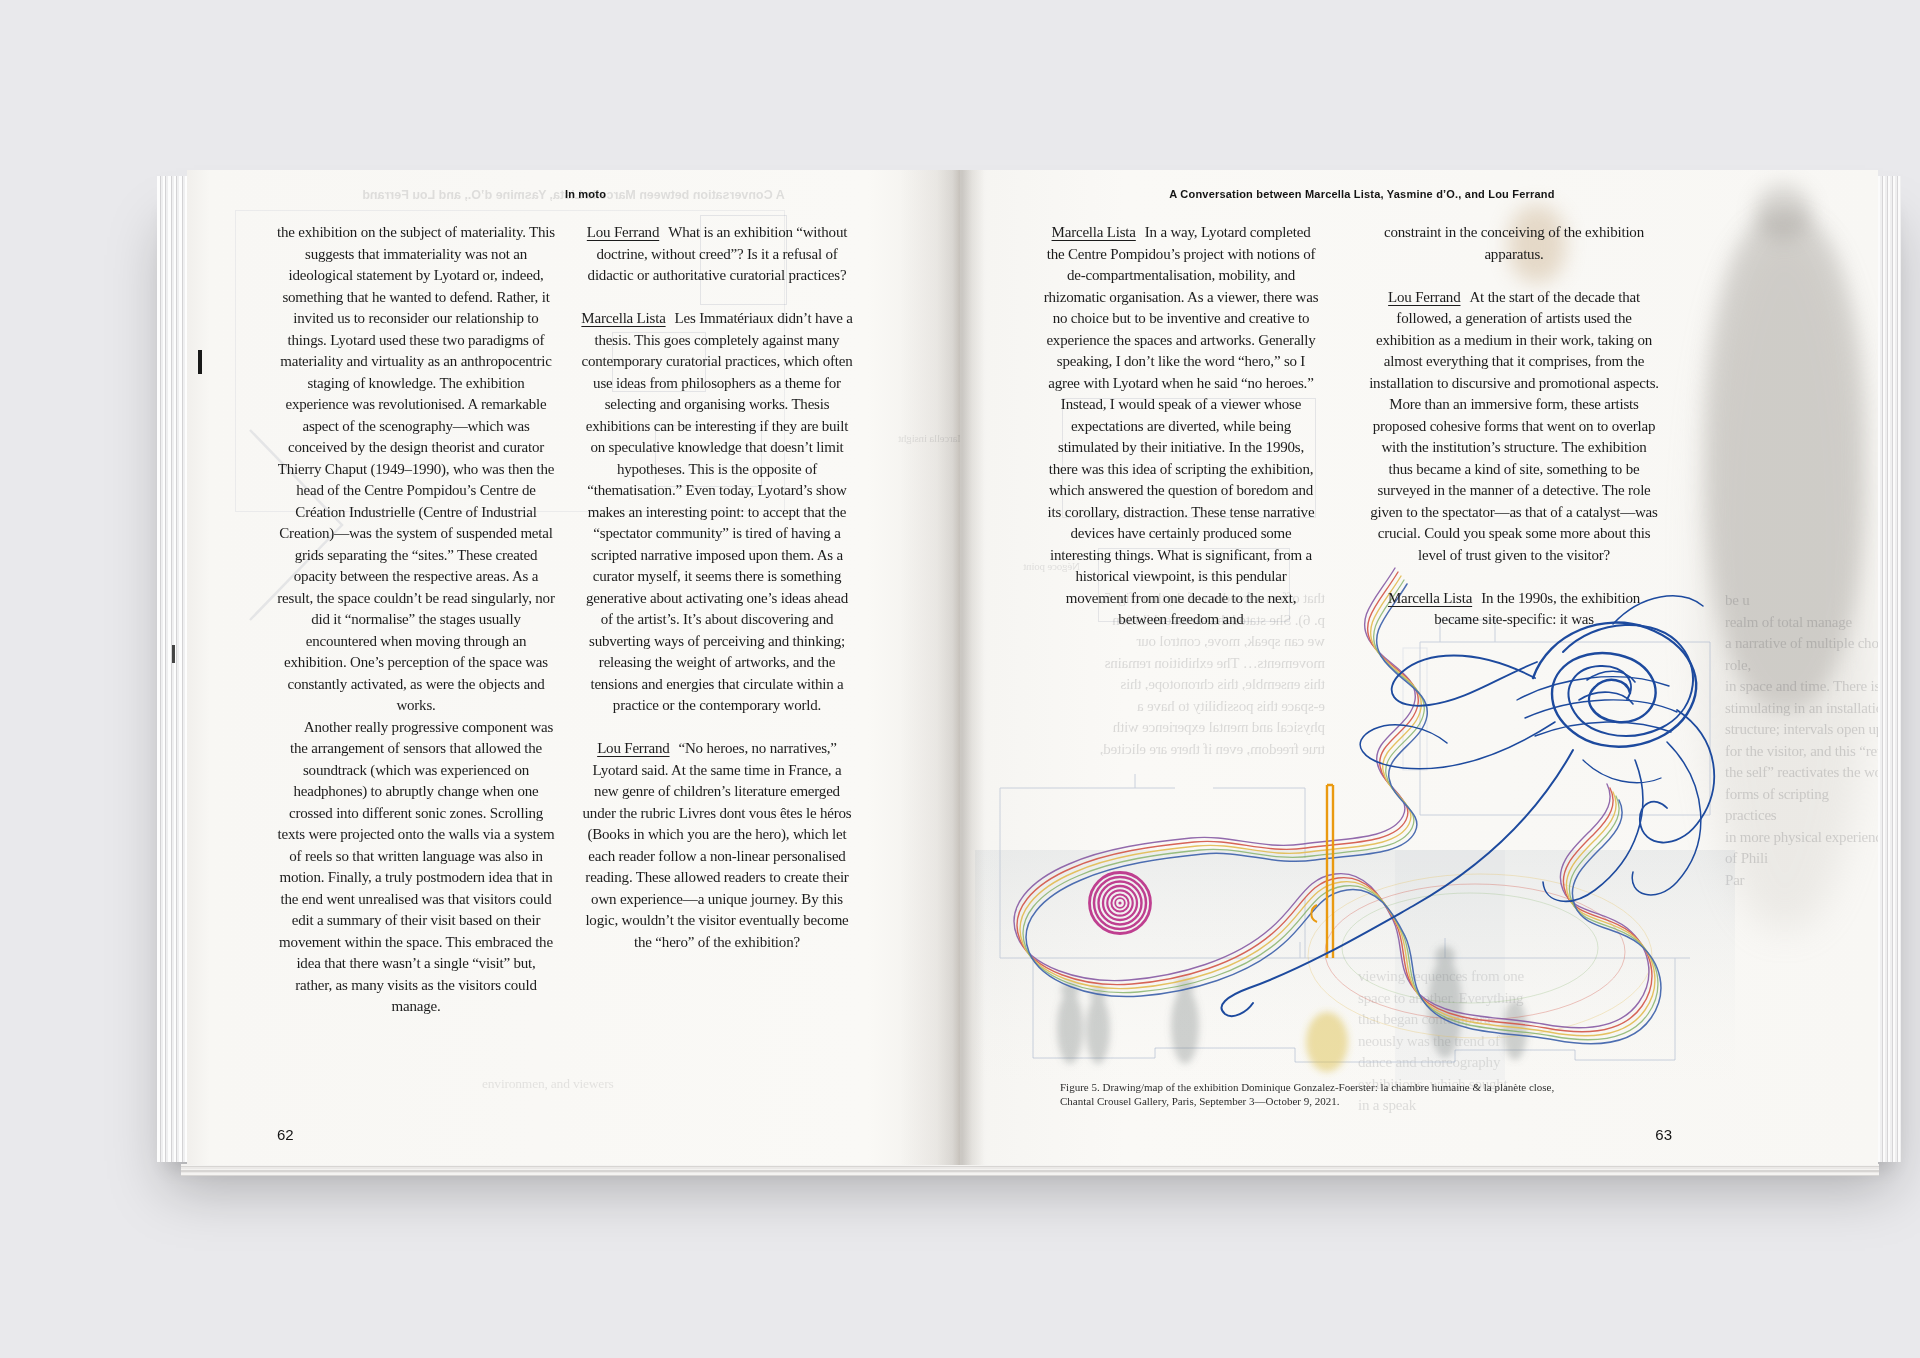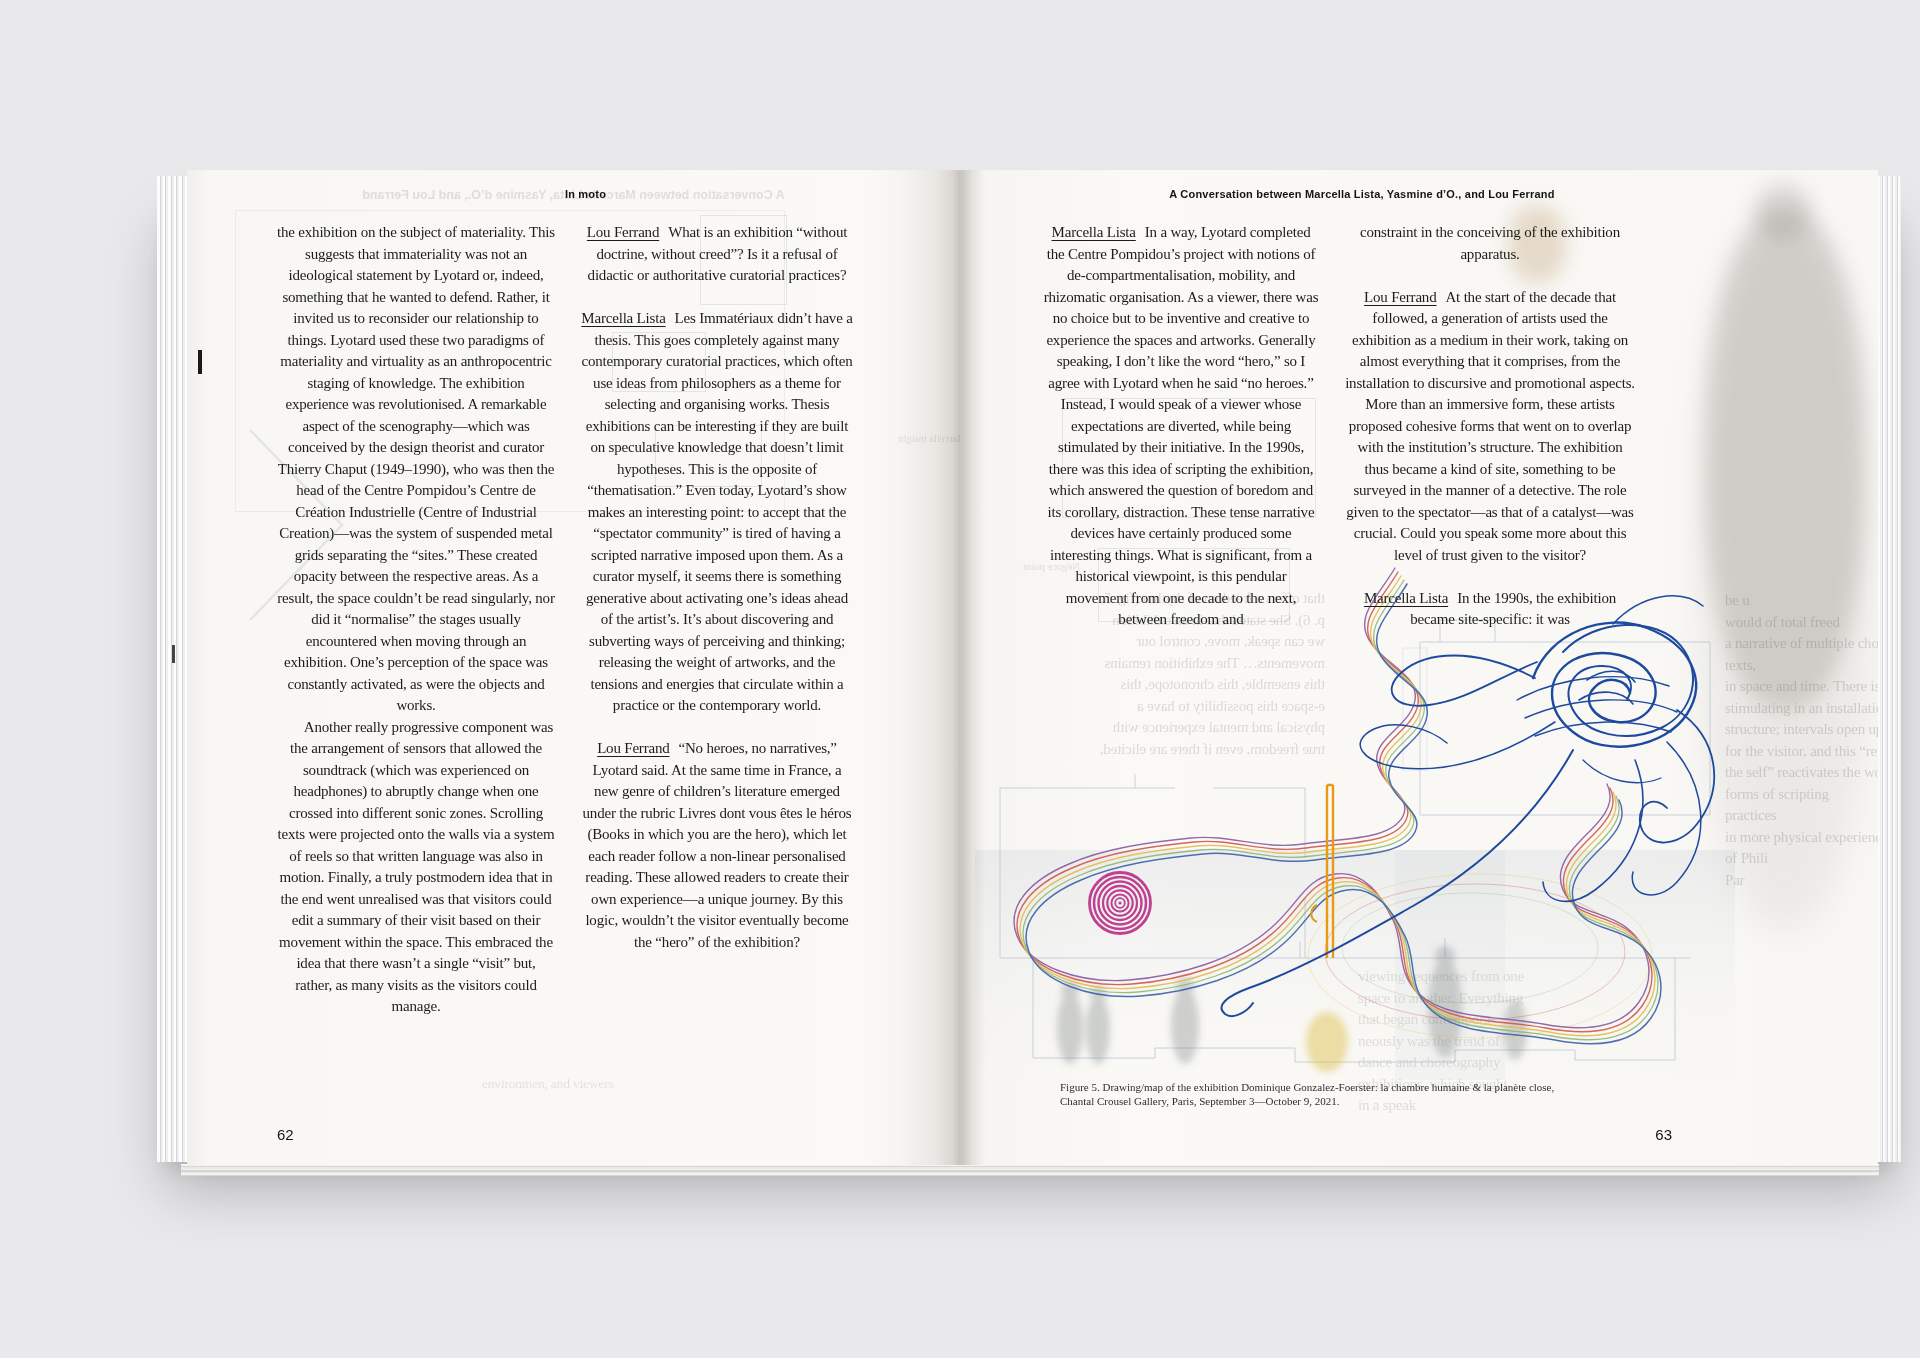--- a/index.html
+++ b/index.html
@@ -105,23 +105,23 @@
         <div class="gline">p. 6). She stated that in an exhibition</div>
         <div class="gline">we can speak, move, control our</div>
         <div class="gline">movements… The exhibition remains</div>
         <div class="gline">this ensemble, this chronotope, this</div>
         <div class="gline">e-space this possibility to have a</div>
         <div class="gline">physical and mental experience with</div>
         <div class="gline">true freedom, even if there are elicited,</div>
       </div>
     <div class="ghost" style="left:765px;top:420px;width:160px;color:rgba(66,66,72,.20);">
         <div class="gline">be u</div>
-        <div class="gline">would of total freed</div>
+        <div class="gline">realm of total manage</div>
         <div class="gline">a narrative of multiple choices. As in</div>
-        <div class="gline">texts,</div>
+        <div class="gline">role,</div>
         <div class="gline">in space and time. There is somethi</div>
         <div class="gline">stimulating in an installation’s loose</div>
         <div class="gline">structure; intervals open up a space</div>
         <div class="gline">for the visitor, and this “return to</div>
         <div class="gline">the self” reactivates the works. These</div>
         <div class="gline">forms of scripting</div>
         <div class="gline">practices</div>
         <div class="gline">in more physical experiences</div>
         <div class="gline">of Phili</div>
         <div class="gline">Par</div>
@@ -133,21 +133,21 @@
         <div class="gline">neously was the trend of</div>
         <div class="gline">dance and choreography</div>
         <div class="gline">exhibitions, which sought</div>
         <div class="gline">in a speak</div>
       </div>
 
     <div class="running-head" style="width:780px;">A Conversation between Marcella Lista, Yasmine d’O., and Lou Ferrand</div>
     <div class="col" style="left:83px;width:276px;">
         <p class="para"><span class="speaker">Marcella Lista</span><span>In a way, Lyotard completed the Centre Pompidou’s project with notions of de-compartmentalisation, mobility, and rhizomatic organisation. As a viewer, there was no choice but to be inventive and creative to experience the spaces and artworks. Generally speaking, I don’t like the word “hero,” so I agree with Lyotard when he said “no heroes.” Instead, I would speak of a viewer whose expectations are diverted, while being stimulated by their initiative. In the 1990s, there was this idea of scripting the exhibition, which answered the question of boredom and its corollary, distraction. These tense narrative devices have certainly produced some interesting things. What is significant, from a historical viewpoint, is this pendular movement from one decade to the next, between freedom and</span></p>
       </div>
-    <div class="col" style="left:384px;width:292px;">
+    <div class="col" style="left:408px;width:292px;">
         <p class="para"><span>constraint in the conceiving of the exhibition apparatus.</span></p>
         <p class="para"><span class="speaker">Lou Ferrand</span><span>At the start of the decade that followed, a generation of artists used the exhibition as a medium in their work, taking on almost everything that it comprises, from the installation to discursive and promotional aspects. More than an immersive form, these artists proposed cohesive forms that went on to overlap with the institution’s structure. The exhibition thus became a kind of site, something to be surveyed in the manner of a detective. The role given to the spectator—as that of a catalyst—was crucial. Could you speak some more about this level of trust given to the visitor?</span></p>
         <p class="para"><span class="speaker">Marcella Lista</span><span>In the 1990s, the exhibition became site-specific: it was</span></p>
       </div>
 
     <svg class="fig" width="760" height="520" viewBox="0 0 760 520">
       <defs>
         <filter id="fblur" x="-40%" y="-40%" width="180%" height="180%">
           <feGaussianBlur stdDeviation="3.5"></feGaussianBlur>
         </filter>

